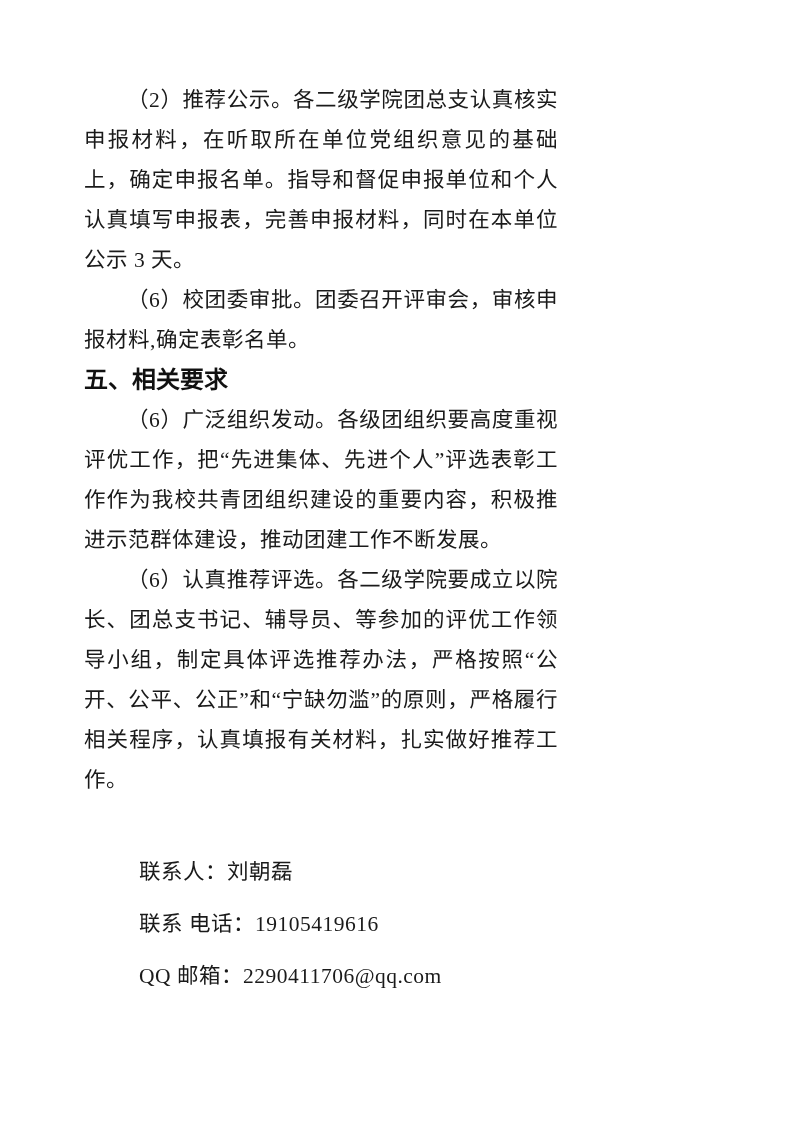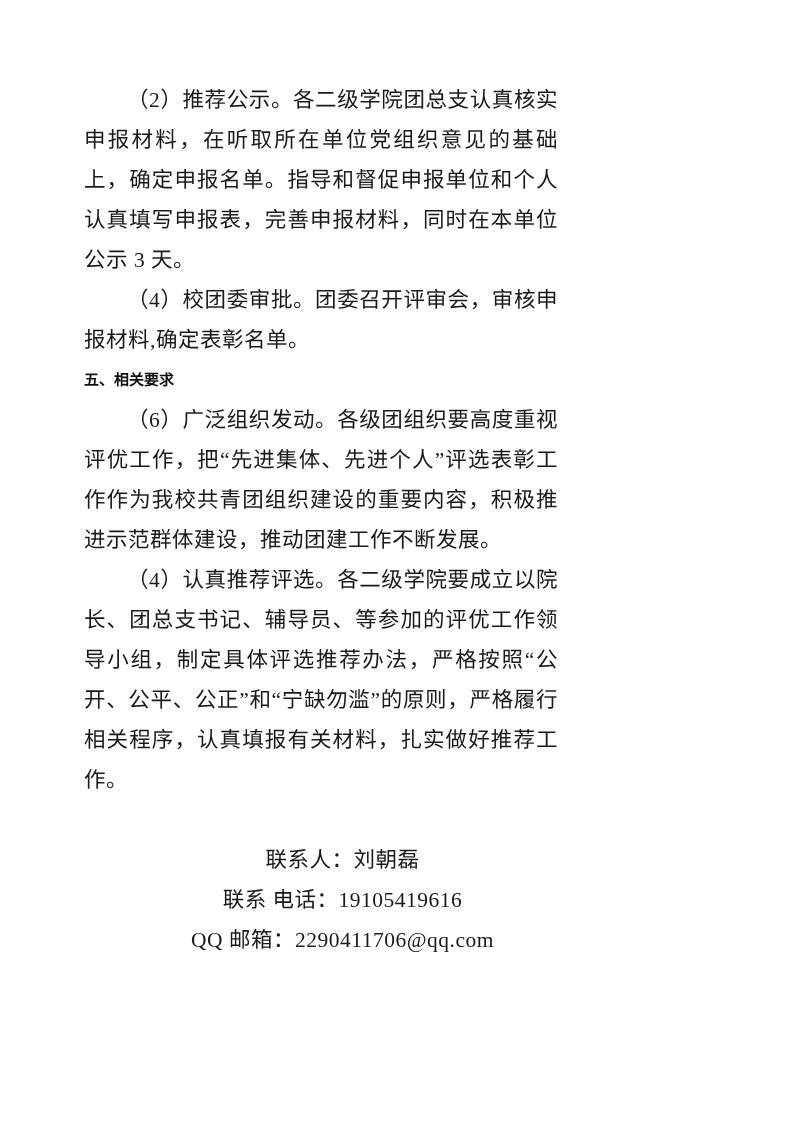--- a/index.html
+++ b/index.html
@@ -26,56 +26,56 @@
     font-size: 21.5px;
     line-height: 40px;
     text-align: justify;
     text-justify: inter-character;
     text-indent: 2em;
     letter-spacing: 0.5px;
     color: #1a1a1a;
   }
   .section-heading {
     margin: 0;
-    font-size: 15px;
+    font-size: 24px;
     line-height: 40px;
     font-weight: bold;
     text-indent: 0;
     text-align: left;
     font-family: "Liberation Sans", "DejaVu Sans", sans-serif;
     color: #111111;
   }
   .blank-line {
     height: 40px;
   }
   .contact-par {
-    margin: 0;
+    margin: 12px;
     font-size: 21.5px;
     line-height: 40px;
-    text-align: center;
+    text-align: left;
     text-indent: 2em;
     letter-spacing: 0.5px;
     color: #1a1a1a;
   }
 </style>
 </head>
 <body>
 
 <div class="doc-page">
   <div class="doc-content">
 
     <p class="body-par">（2）推荐公示。各二级学院团总支认真核实申报材料，在听取所在单位党组织意见的基础上，确定申报名单。指导和督促申报单位和个人认真填写申报表，完善申报材料，同时在本单位公示 3 天。</p>
 
-    <p class="body-par">（4）校团委审批。团委召开评审会，审核申报材料,确定表彰名单。</p>
+    <p class="body-par">（6）校团委审批。团委召开评审会，审核申报材料,确定表彰名单。</p>
 
     <h2 class="section-heading">五、相关要求</h2>
 
     <p class="body-par">（6）广泛组织发动。各级团组织要高度重视评优工作，把“先进集体、先进个人”评选表彰工作作为我校共青团组织建设的重要内容，积极推进示范群体建设，推动团建工作不断发展。</p>
 
-    <p class="body-par">（4）认真推荐评选。各二级学院要成立以院长、团总支书记、辅导员、等参加的评优工作领导小组，制定具体评选推荐办法，严格按照“公开、公平、公正”和“宁缺勿滥”的原则，严格履行相关程序，认真填报有关材料，扎实做好推荐工作。</p>
+    <p class="body-par">（6）认真推荐评选。各二级学院要成立以院长、团总支书记、辅导员、等参加的评优工作领导小组，制定具体评选推荐办法，严格按照“公开、公平、公正”和“宁缺勿滥”的原则，严格履行相关程序，认真填报有关材料，扎实做好推荐工作。</p>
 
 
 
     <div class="blank-line"></div>
 
     <p class="contact-par">联系人：刘朝磊</p>
 
     <p class="contact-par">联系 电话：19105419616</p>
 
     <p class="contact-par">QQ 邮箱：2290411706@qq.com</p>

